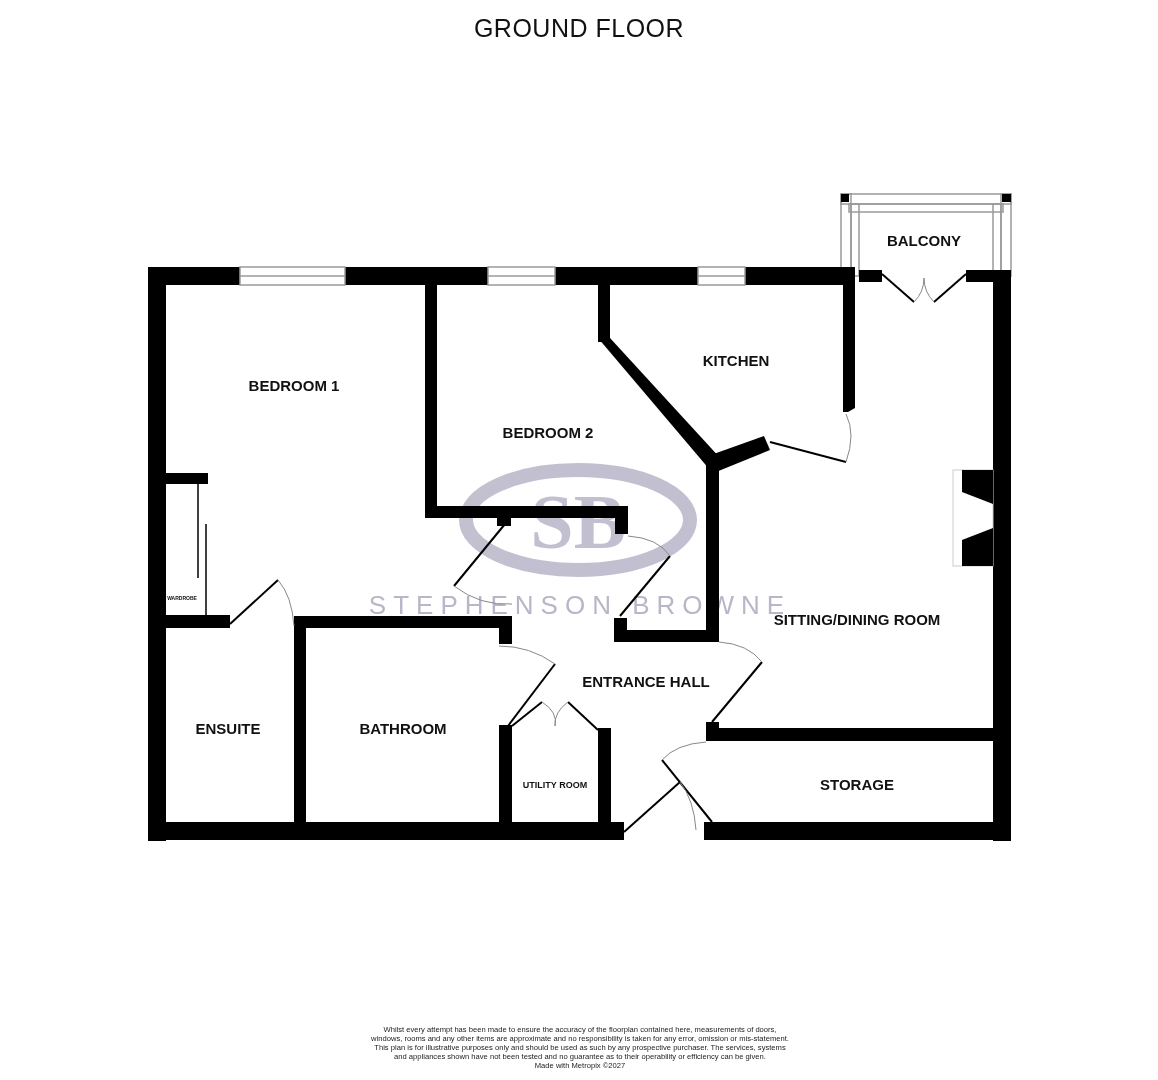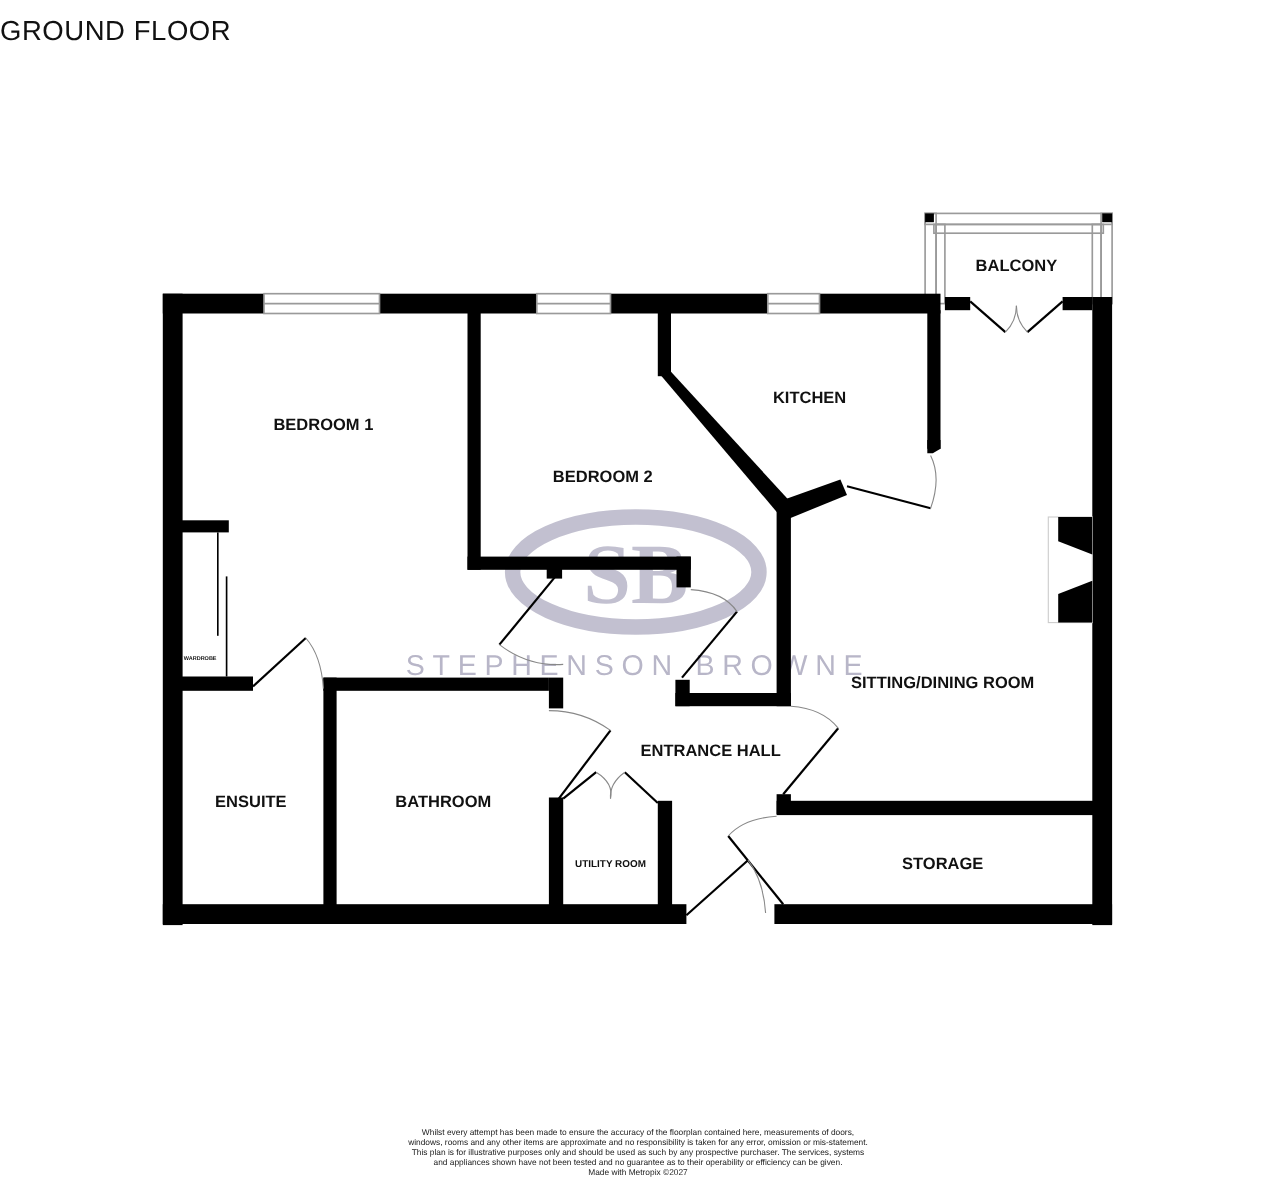--- a/index.html
+++ b/index.html
@@ -1,17 +1,17 @@
 <!DOCTYPE html>
 <html><head>
 <meta charset="utf-8">
 <style>
   html, body { margin: 0; padding: 0; background: #ffffff; }
   body { width: 1158px; height: 1080px; position: relative; overflow: hidden; font-family: "Liberation Sans", sans-serif; }
-  .title { position: absolute; top: 14px; left: 0; width: 1158px; text-align: left; font-size: 25px; color: #111; letter-spacing: 0.5px; }
+  .title { position: absolute; top: 14px; left: 0; width: 1158px; text-align: center; font-size: 25px; color: #111; letter-spacing: 0.5px; }
   svg.plan { position: absolute; left: 0; top: 0; }
   .label { font-family: "Liberation Sans", sans-serif; font-weight: bold; fill: #111; }
   .disclaimer { position: absolute; left: 370px; top: 1025px; width: 420px; text-align: center; font-size: 7.6px; line-height: 9px; color: #222; }
 </style>
 </head>
 <body>
 
 <div class="title">GROUND FLOOR</div>
 
 <svg class="plan" width="1158" height="1080" viewBox="0 0 1158 1080">

